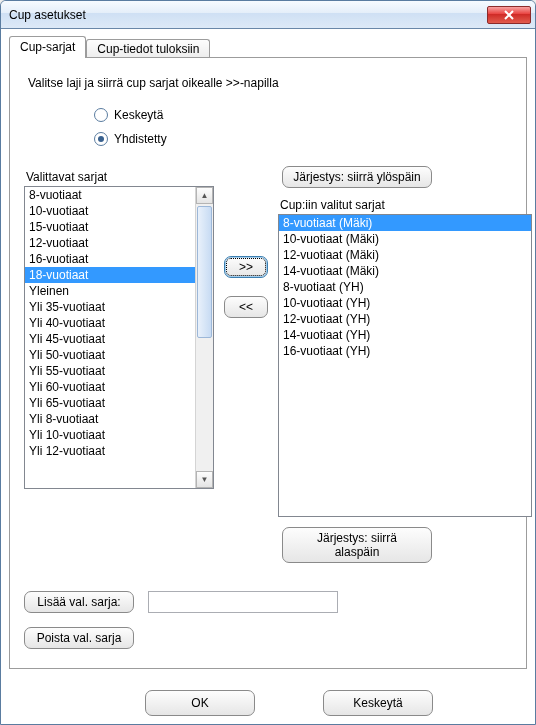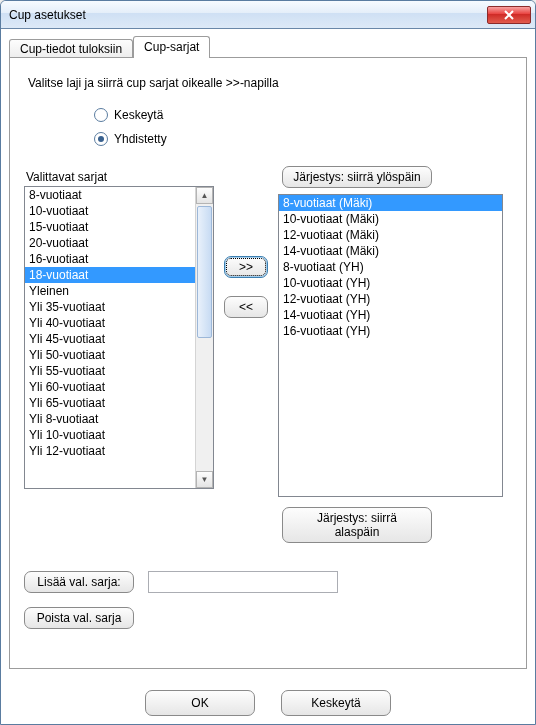--- a/index.html
+++ b/index.html
@@ -164,21 +164,21 @@
     box-sizing: border-box;
     overflow: hidden;
     position: relative;
   }
   .listbox.left {
     width: 190px;
     height: 303px;
     display: flex;
   }
   .listbox.right {
-    width: 225px;
+    width: 254px;
     height: 303px;
   }
   .list-inner {
     flex: 1;
     overflow: hidden;
   }
   .list-item {
     padding: 1px 4px;
     font-size: 12px;
     white-space: nowrap;
@@ -237,39 +237,39 @@
   .delrow { margin-top: 14px; }
 
   
   .footer {
     position:absolute;
     left:0; right:0; bottom:8px;
     display:flex;
     justify-content:center;
     gap: 26px;
   }
-  .footer .btn { width:110px; padding:5px 0; }
+  .footer .btn { width:110px; padding:5px 0;margin-left:42px; }
 </style>
 </head>
 <body>
 
 <div class="window">
   <div class="titlebar">
     <div class="title">Cup asetukset</div>
     <div class="close-btn">
       <svg width="12" height="10" viewBox="0 0 12 10">
         <path d="M2 1 L10 9 M10 1 L2 9" stroke="#fff" stroke-width="2" fill="none"></path>
       </svg>
     </div>
   </div>
 
   <div class="client">
     <div class="tabstrip">
+      <div class="tab active">Cup-sarjat</div>
       <div class="tab inactive">Cup-tiedot tuloksiin</div>
-      <div class="tab active">Cup-sarjat</div>
     </div>
 
     <div class="tabpanel">
 
       <div class="instr">Valitse laji ja siirrä cup sarjat oikealle &gt;&gt;-napilla</div>
 
       <div class="radios">
         <div class="radio-row">
           <span class="radio"></span>
           <span>Keskeytä</span>
@@ -284,21 +284,21 @@
 
       <div class="dual">
 
         <div class="col-left">
           <div class="lbl">Valittavat sarjat</div>
           <div class="listbox left">
             <div class="list-inner" id="avail-list">
                 <div class="list-item">8-vuotiaat</div>
                 <div class="list-item">10-vuotiaat</div>
                 <div class="list-item">15-vuotiaat</div>
-                <div class="list-item">20-vuotiaat</div>
+                <div class="list-item">12-vuotiaat</div>
                 <div class="list-item">16-vuotiaat</div>
                 <div class="list-item selected">18-vuotiaat</div>
                 <div class="list-item">Yleinen</div>
                 <div class="list-item">Yli 35-vuotiaat</div>
                 <div class="list-item">Yli 40-vuotiaat</div>
                 <div class="list-item">Yli 45-vuotiaat</div>
                 <div class="list-item">Yli 50-vuotiaat</div>
                 <div class="list-item">Yli 55-vuotiaat</div>
                 <div class="list-item">Yli 60-vuotiaat</div>
                 <div class="list-item">Yli 65-vuotiaat</div>
@@ -319,20 +319,21 @@
         <div class="col-mid">
           <div class="btn focus" style="width:44px;">&gt;&gt;</div>
           <div class="btn" style="width:44px;">&lt;&lt;</div>
         </div>
 
         <div class="col-right right-col-wrap">
           <div class="order-btn-row">
             <div class="btn wide">Järjestys: siirrä ylöspäin</div>
           </div>
           <div class="spacer-6"></div>
+          <div class="lbl">Cup:iin valitut sarjat</div>
           <div class="listbox right">
             <div id="chosen-list">
                 <div class="list-item selected">8-vuotiaat (Mäki)</div>
                 <div class="list-item">10-vuotiaat (Mäki)</div>
                 <div class="list-item">12-vuotiaat (Mäki)</div>
                 <div class="list-item">14-vuotiaat (Mäki)</div>
                 <div class="list-item">8-vuotiaat (YH)</div>
                 <div class="list-item">10-vuotiaat (YH)</div>
                 <div class="list-item">12-vuotiaat (YH)</div>
                 <div class="list-item">14-vuotiaat (YH)</div>

